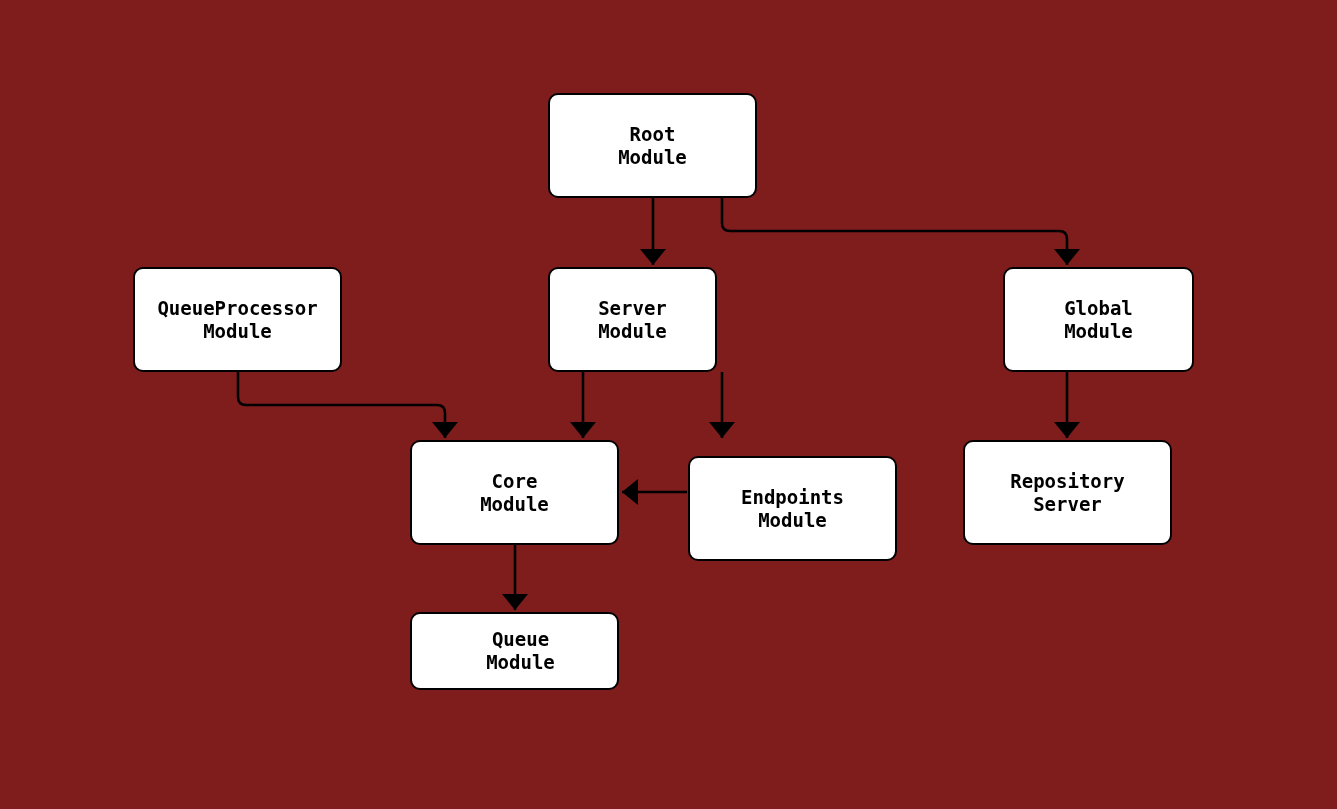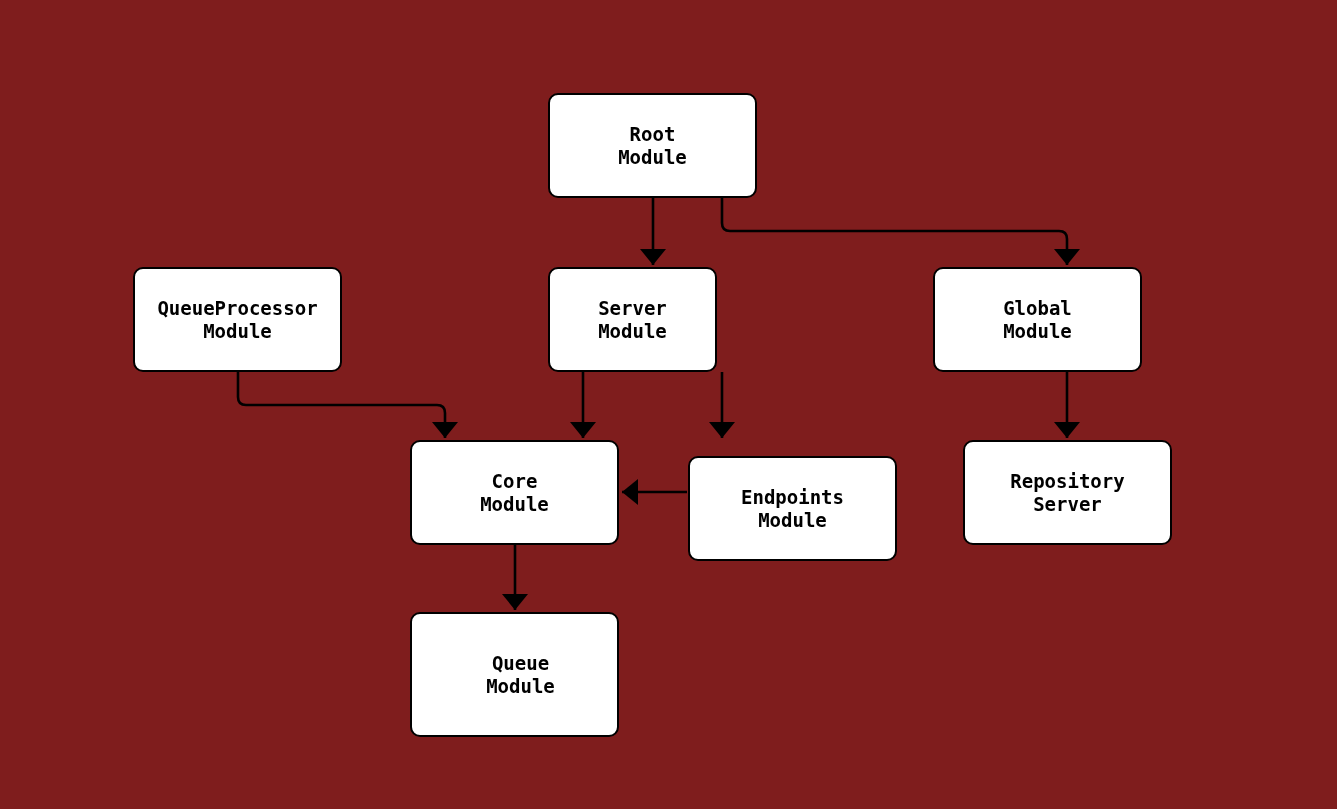--- a/index.html
+++ b/index.html
@@ -69,33 +69,33 @@
 Module</span>
   </div>
   <div class="node" style="left: 133px; top: 267px; width: 209px; height: 105px;">
     <span class="node-label">QueueProcessor
 Module</span>
   </div>
   <div class="node" style="left: 548px; top: 267px; width: 169px; height: 105px;">
     <span class="node-label">Server
 Module</span>
   </div>
-  <div class="node" style="left: 933px; top: 267px; width: 209px; height: 105px;">
+  <div class="node" style="left: 1003px; top: 267px; width: 191px; height: 105px;">
     <span class="node-label">Global
 Module</span>
   </div>
   <div class="node" style="left: 410px; top: 440px; width: 209px; height: 105px;">
     <span class="node-label">Core
 Module</span>
   </div>
   <div class="node" style="left: 688px; top: 456px; width: 209px; height: 105px;">
     <span class="node-label">Endpoints
 Module</span>
   </div>
   <div class="node" style="left: 963px; top: 440px; width: 209px; height: 105px;">
     <span class="node-label">Repository
 Server</span>
   </div>
-  <div class="node" style="left: 410px; top: 612px; width: 209px; height: 125px; padding-left: 12px;">
+  <div class="node" style="left: 410px; top: 612px; width: 209px; height: 78px; padding-left: 12px;">
     <span class="node-label">Queue
 Module</span>
   </div>
 </div>
 
 </body></html>

